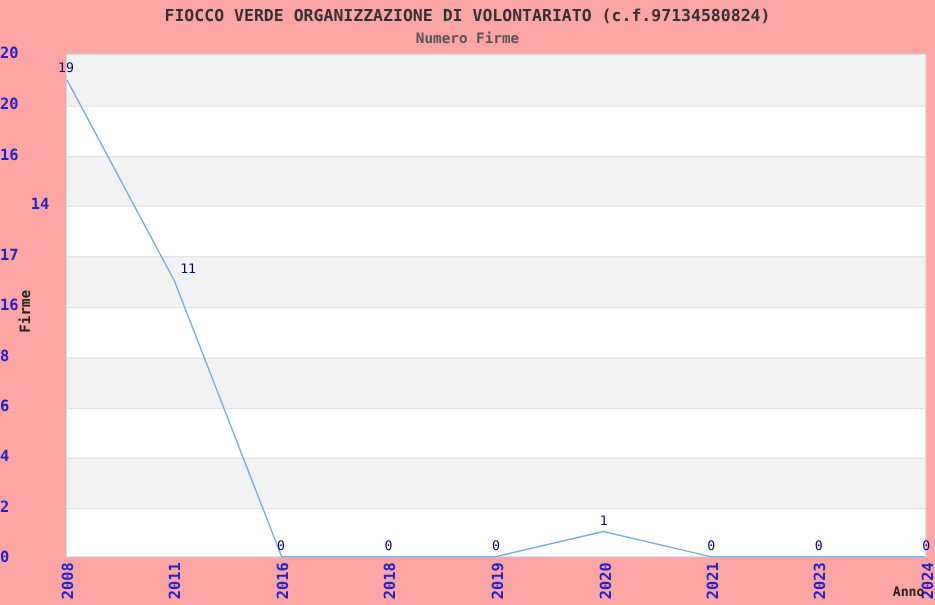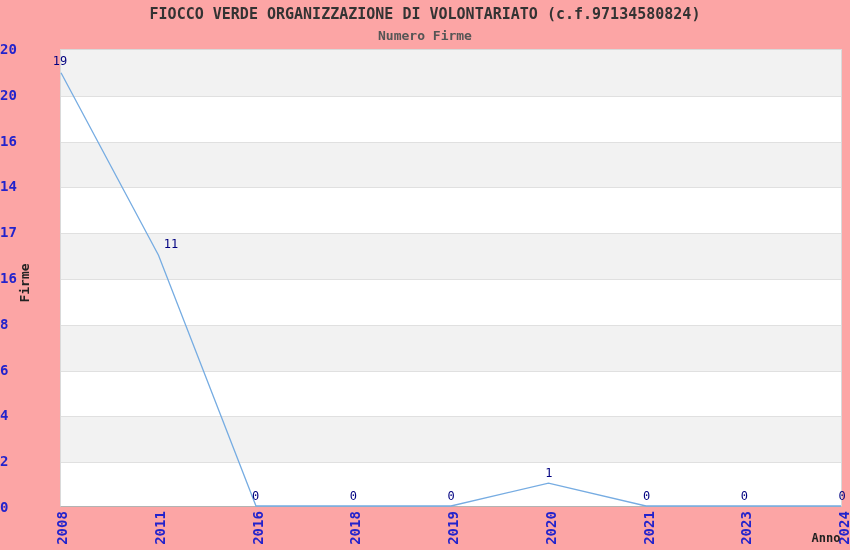--- a/index.html
+++ b/index.html
@@ -148,21 +148,21 @@
   </div>
 
   <div id="labels-layer">
       <div class="ytick" style="top: 507px;">0</div>
       <div class="ytick" style="top: 461.2px;">2</div>
       <div class="ytick" style="top: 415.4px;">4</div>
       <div class="ytick" style="top: 369.6px;">6</div>
       <div class="ytick" style="top: 323.8px;">8</div>
       <div class="ytick" style="top: 278px;">16</div>
       <div class="ytick" style="top: 232.2px;">17</div>
-      <div class="ytick" style="top: 186.4px;">14</div>
+      <div class="ytick" style="top: 186.4px; margin-left: 28px;">14</div>
       <div class="ytick" style="top: 140.6px;">16</div>
       <div class="ytick" style="top: 94.8px;">20</div>
       <div class="ytick" style="top: 49px;">20</div>
       <div class="xtick" style="left: 62px; top: 528px;">2008</div>
       <div class="xtick" style="left: 159.75px; top: 528px;">2011</div>
       <div class="xtick" style="left: 257.5px; top: 528px;">2016</div>
       <div class="xtick" style="left: 355.25px; top: 528px;">2018</div>
       <div class="xtick" style="left: 453px; top: 528px;">2019</div>
       <div class="xtick" style="left: 550.75px; top: 528px;">2020</div>
       <div class="xtick" style="left: 648.5px; top: 528px;">2021</div>

